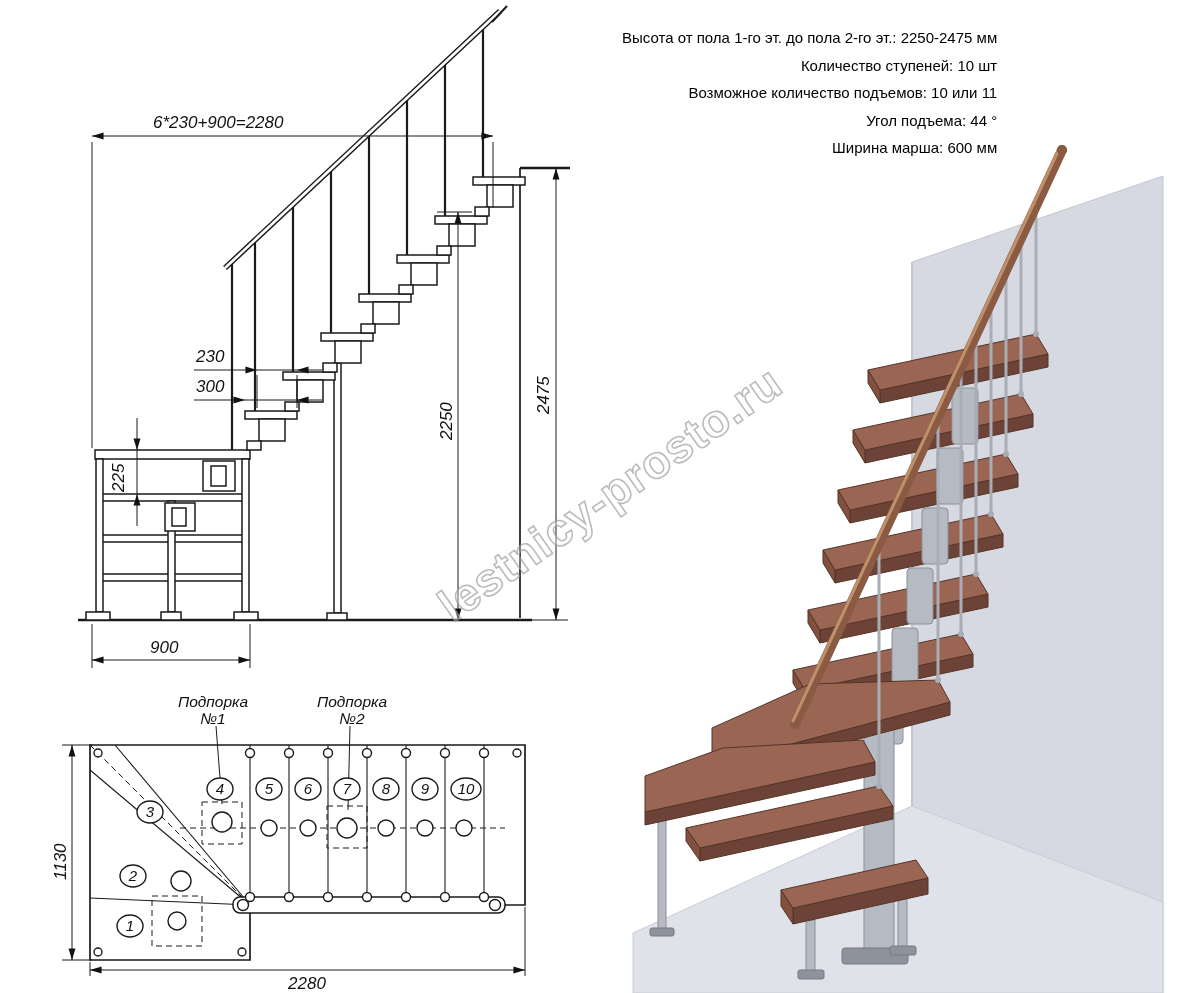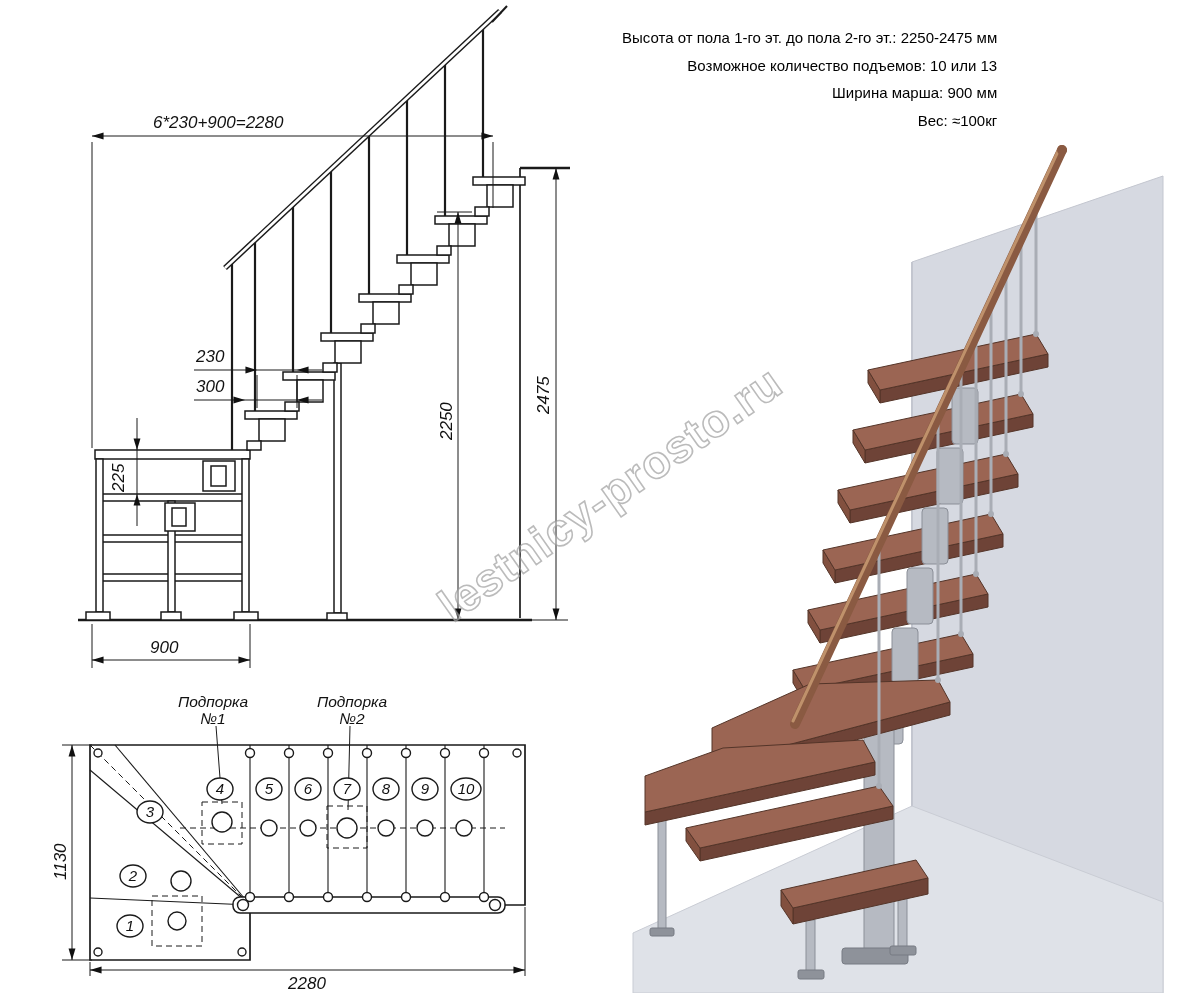--- a/index.html
+++ b/index.html
@@ -396,20 +396,21 @@
 
     <g>
       <line class="rail" x1="795" y1="724" x2="1062" y2="150"></line>
       <line class="railhl" x1="793" y1="721" x2="1060" y2="147"></line>
       <circle cx="1062" cy="150" r="5" fill="#8a5a42"></circle>
     </g>
   </svg>
 
   <div class="specs">
     <div>Высота от пола 1-го эт. до пола 2-го эт.: 2250-2475 мм</div>
-    <div>Возможное количество подъемов: 10 или 13</div>
-    <div>Ширина марша: 900 мм</div>
-    <div>Вес: ≈100кг</div>
+    <div>Количество ступеней: 10 шт</div>
+    <div>Возможное количество подъемов: 10 или 11</div>
+    <div>Угол подъема: 44 °</div>
+    <div>Ширина марша: 600 мм</div>
   </div>
 
   <div class="watermark">lestnicy-prosto.ru</div>
 
 </div>
 
 </body></html>

